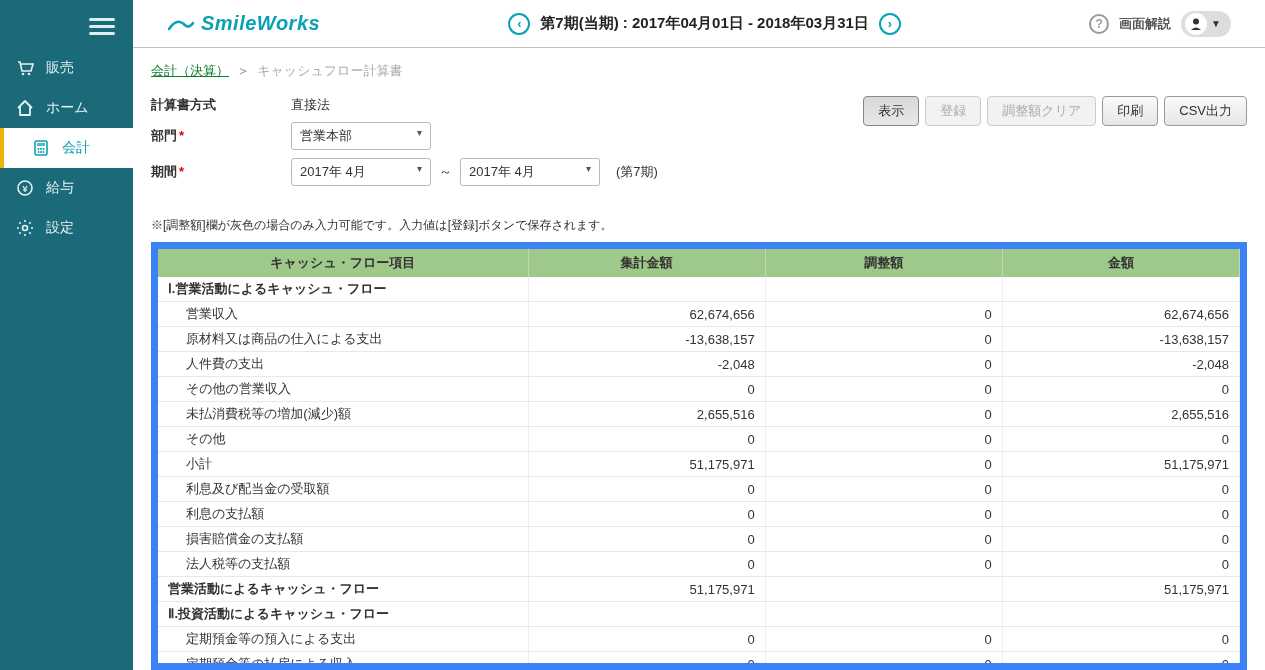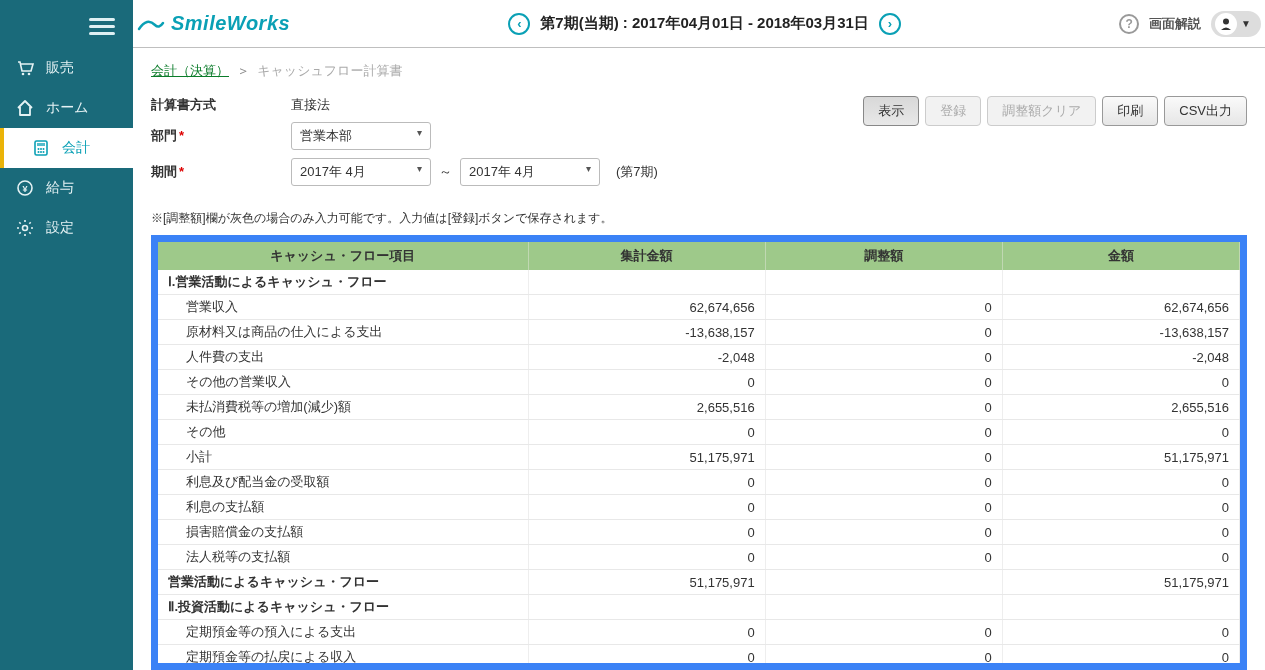--- a/index.html
+++ b/index.html
@@ -6,34 +6,34 @@
 body { font-family: "Hiragino Sans", Meiryo, sans-serif; font-size: 13px; color: #333; background: #fff; overflow: hidden; }
 .app { display: flex; width: 1265px; height: 670px; }
 .sidebar { width: 133px; background: #1a6a7a; color: #fff; flex-shrink: 0; }
 .sidebar-top { height: 48px; display: flex; align-items: center; justify-content: flex-end; padding-right: 18px; }
 .menu-icon { width: 26px; height: 20px; cursor: pointer; }
 .menu-icon div { height: 3px; background: #dff0f3; margin: 4px 0; border-radius: 2px; }
 .nav-item { display: flex; align-items: center; gap: 12px; padding: 0 16px; height: 40px; color: #e5f2f4; cursor: pointer; font-size: 14px; }
 .nav-item.active { background: #fff; color: #0aa0b5; border-left: 4px solid #eab308; padding-left: 28px; }
 .nav-item .icon { width: 18px; height: 18px; display: flex; align-items: center; justify-content: center; }
 .main { flex: 1; display: flex; flex-direction: column; overflow: hidden; }
-.header { height: 48px; display: flex; align-items: center; padding: 0 4px; border-bottom: 1px solid #bfbfbf; gap: 12px; }
+.header { height: 48px; display: flex; align-items: center; padding: 0 34px; border-bottom: 1px solid #bfbfbf; gap: 12px; }
 .logo { display: flex; align-items: center; gap: 6px; color: #0aa0b5; font-weight: 600; font-size: 20px; font-style: italic; letter-spacing: 0.5px; }
 .header-center { flex: 1; display: flex; align-items: center; justify-content: center; gap: 10px; font-size: 15px; font-weight: 600; color: #222; }
 .arrow-circ { width: 22px; height: 22px; border: 2px solid #0aa0b5; border-radius: 50%; display: flex; align-items: center; justify-content: center; color: #0aa0b5; font-size: 13px; cursor: pointer; font-weight: bold; }
 .header-right { display: flex; align-items: center; gap: 10px; }
 .help-icon { width: 20px; height: 20px; border: 2px solid #999; border-radius: 50%; display: flex; align-items: center; justify-content: center; color: #999; font-size: 12px; font-weight: bold; }
 .user-btn { background: #ddd; border-radius: 14px; padding: 2px 10px 2px 4px; display: flex; align-items: center; gap: 4px; cursor: pointer; }
 .user-btn .av { width: 22px; height: 22px; background: #fff; border-radius: 50%; display: flex; align-items: center; justify-content: center; }
 .content { flex: 1; padding: 14px 18px 0; overflow: hidden; display: flex; flex-direction: column; }
 .breadcrumb { font-size: 13px; margin-bottom: 16px; }
 .breadcrumb a { color: #0b7c2a; text-decoration: underline; }
 .breadcrumb .sep { color: #888; margin: 0 4px; }
 .breadcrumb .cur { color: #aaa; }
-.form-area { display: flex; align-items: flex-start; margin-bottom: 14px; }
+.form-area { display: flex; align-items: flex-start; margin-bottom: 21px; }
 .form-left { display: grid; grid-template-columns: 140px auto; row-gap: 8px; align-items: center; font-size: 13px; }
 .form-left .lbl { font-weight: 600; }
 .req { color: #d00; margin-left: 2px; }
 .select { border: 1px solid #bbb; border-radius: 3px; padding: 4px 24px 4px 8px; font-size: 13px; background: #fff; position: relative; display: inline-block; min-width: 140px; cursor: pointer; }
 .select::after { content: "▾"; position: absolute; right: 8px; top: 4px; color: #555; font-size: 10px; }
 .period-row { display: flex; align-items: center; gap: 8px; }
 .form-right { margin-left: auto; display: flex; gap: 6px; justify-content: flex-end; }
 .btn { border: 1px solid #999; background: linear-gradient(#fafafa,#e6e6e6); border-radius: 4px; padding: 5px 14px; font-size: 13px; cursor: pointer; color: #333; }
 .btn.disabled { color: #aaa; border-color: #ccc; background: #f2f2f2; cursor: default; }
 .btn.pressed { background: linear-gradient(#d8d8d8,#e8e8e8); border-color: #888; }

